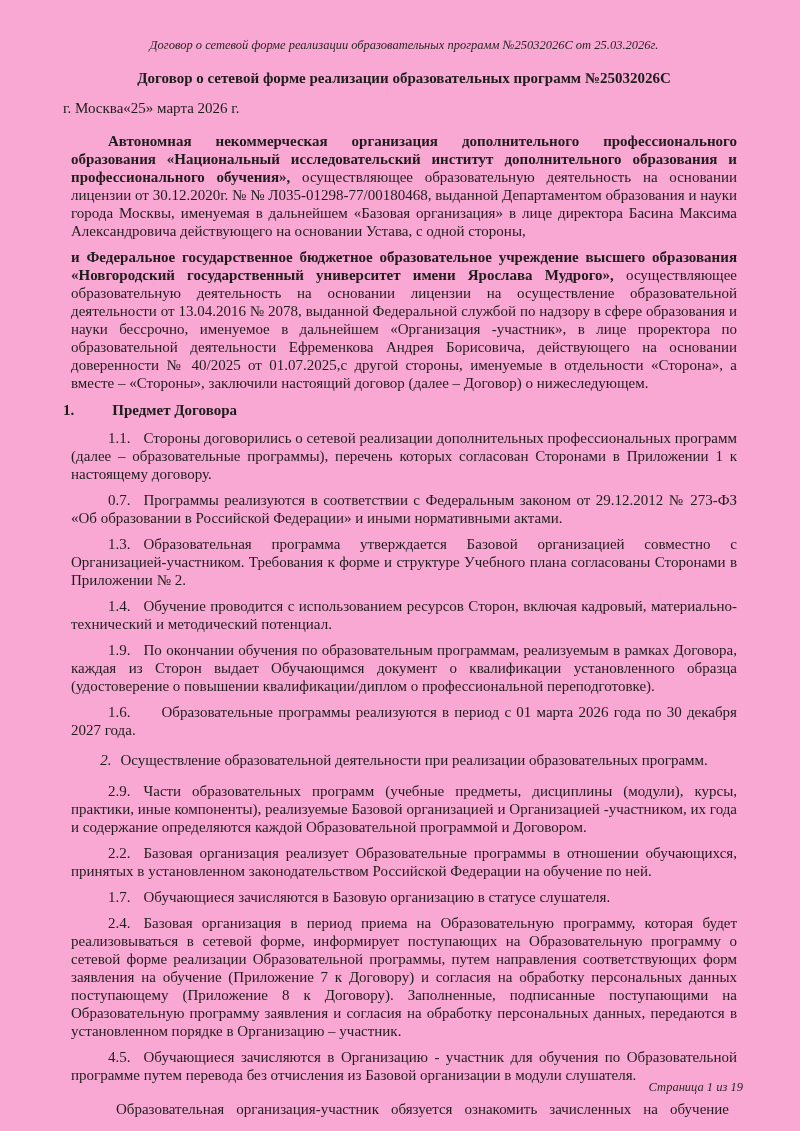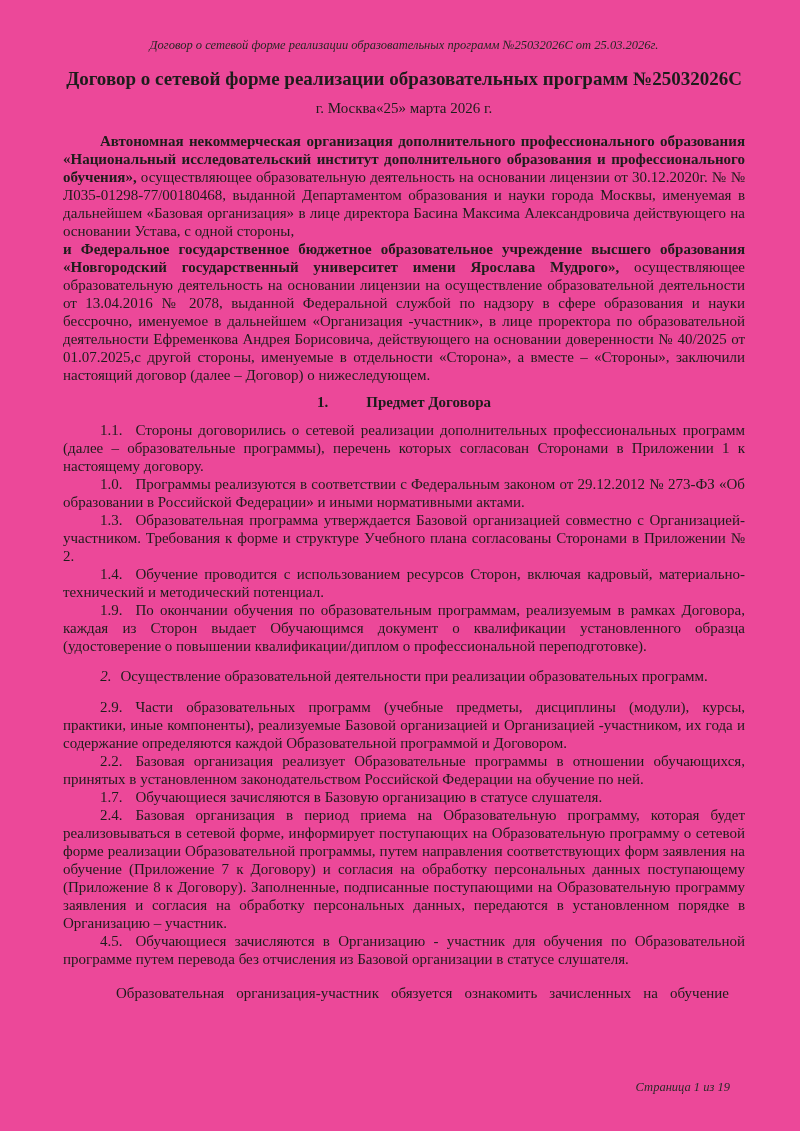--- a/index.html
+++ b/index.html
@@ -5,68 +5,67 @@
   html, body {
     margin: 0;
     padding: 0;
     background: #ffffff;
   }
   .page {
     position: relative;
     width: 800px;
     height: 1131px;
     box-sizing: border-box;
-    background: #ec4899;
+    background: #f9a8d4;
     padding: 38px 55px 0 63px;
     overflow: hidden;
     font-family: "Liberation Serif", serif;
     color: #1d1d1b;
   }
   .running-header {
     text-align: center;
     font-style: italic;
     font-size: 12.5px;
     line-height: 15px;
     color: #262624;
   }
   .doc-title {
     margin: 16px 0 0 0;
     text-align: center;
     font-weight: bold;
-    font-size: 19px;
+    font-size: 15px;
     line-height: 19px;
   }
   .place-date {
     display: flex;
-    justify-content: center;
+    justify-content: flex-start;
     margin-top: 11px;
     font-size: 15px;
     line-height: 18px;
   }
   .body-text {
     margin-top: 15px;
     font-size: 15px;
     line-height: 18px;
     text-align: justify;
   }
   .para {
-    margin: 0;
+    margin: 8px;
   }
   .indent {
     text-indent: 37px;
   }
   .num {
     margin-right: 13px;
   }
   .num.wide {
     margin-right: 31px;
   }
   .sec-heading {
     margin: 9px 0 9px 0;
-    text-align: center;
     font-size: 15px;
     font-weight: bold;
     line-height: 19px;
   }
   .sec-heading .sec-num {
     margin-right: 38px;
   }
   .sec-heading-2 {
     margin: 10px auto 10px auto;
     max-width: 648px;
@@ -81,21 +80,21 @@
   }
   .closing-para {
     text-indent: 37px;
     text-align: justify;
     text-align-last: justify;
     margin: 16px;
   }
   .page-footer {
     position: absolute;
     top: 1080px;
-    right: 70px;
+    right: 57px;
     font-style: italic;
     font-size: 12.5px;
     color: #2a2a28;
   }
 </style>
 </head>
 <body>
 
 <div class="page">
 
@@ -110,32 +109,33 @@
 
   <div class="body-text">
 
     <p class="para indent"><b>Автономная некоммерческая организация дополнительного профессионального образования «Национальный исследовательский институт дополнительного образования и профессионального обучения»,</b><span> осуществляющее образовательную деятельность на основании лицензии от 30.12.2020г. № № Л035-01298-77/00180468, выданной Департаментом образования и науки города Москвы, именуемая в дальнейшем «Базовая организация» в лице директора Басина Максима Александровича действующего на основании Устава, с одной стороны,</span></p>
 
     <p class="para"><b>и Федеральное государственное бюджетное образовательное учреждение высшего образования «Новгородский государственный университет имени Ярослава Мудрого»,</b><span> осуществляющее образовательную деятельность на основании лицензии на осуществление образовательной деятельности от 13.04.2016 № 2078, выданной Федеральной службой по надзору в сфере образования и науки бессрочно, именуемое в дальнейшем «Организация -участник», в лице проректора по образовательной деятельности Ефременкова Андрея Борисовича, действующего на основании доверенности № 40/2025 от 01.07.2025,с другой стороны, именуемые в отдельности «Сторона», а вместе – «Стороны», заключили настоящий договор (далее – Договор) о нижеследующем.</span></p>
 
     <h2 class="sec-heading"><span class="sec-num">1.</span><span>Предмет Договора</span></h2>
 
     <p class="para indent"><span class="num">1.1.</span><span>Стороны договорились о сетевой реализации дополнительных профессиональных программ (далее – образовательные программы), перечень которых согласован Сторонами в Приложении 1 к настоящему договору.</span></p>
-    <p class="para indent"><span class="num">1.0.</span><span>Программы реализуются в соответствии с Федеральным законом от 29.12.2012 № 273-ФЗ «Об образовании в Российской Федерации» и иными нормативными актами.</span></p>
+    <p class="para indent"><span class="num">0.7.</span><span>Программы реализуются в соответствии с Федеральным законом от 29.12.2012 № 273-ФЗ «Об образовании в Российской Федерации» и иными нормативными актами.</span></p>
     <p class="para indent"><span class="num">1.3.</span><span>Образовательная программа утверждается Базовой организацией совместно с Организацией-участником. Требования к форме и структуре Учебного плана согласованы Сторонами в Приложении № 2.</span></p>
     <p class="para indent"><span class="num">1.4.</span><span>Обучение проводится с использованием ресурсов Сторон, включая кадровый, материально-технический и методический потенциал.</span></p>
     <p class="para indent"><span class="num">1.9.</span><span>По окончании обучения по образовательным программам, реализуемым в рамках Договора, каждая из Сторон выдает Обучающимся документ о квалификации установленного образца (удостоверение о повышении квалификации/диплом о профессиональной переподготовке).</span></p>
+    <p class="para indent"><span class="num wide">1.6.</span><span>Образовательные программы реализуются в период с 01 марта 2026 года по 30 декабря 2027 года.</span></p>
 
     <h2 class="sec-heading-2"><span class="sec-num">2.</span><span>Осуществление образовательной деятельности при реализации образовательных программ.</span></h2>
 
     <p class="para indent"><span class="num">2.9.</span><span>Части образовательных программ (учебные предметы, дисциплины (модули), курсы, практики, иные компоненты), реализуемые Базовой организацией и Организацией -участником, их года и содержание определяются каждой Образовательной программой и Договором.</span></p>
     <p class="para indent"><span class="num">2.2.</span><span>Базовая организация реализует Образовательные программы в отношении обучающихся, принятых в установленном законодательством Российской Федерации на обучение по ней.</span></p>
     <p class="para indent"><span class="num">1.7.</span><span>Обучающиеся зачисляются в Базовую организацию в статусе слушателя.</span></p>
     <p class="para indent"><span class="num">2.4.</span><span>Базовая организация в период приема на Образовательную программу, которая будет реализовываться в сетевой форме, информирует поступающих на Образовательную программу о сетевой форме реализации Образовательной программы, путем направления соответствующих форм заявления на обучение (Приложение 7 к Договору) и согласия на обработку персональных данных поступающему (Приложение 8 к Договору). Заполненные, подписанные поступающими на Образовательную программу заявления и согласия на обработку персональных данных, передаются в установленном порядке в Организацию – участник.</span></p>
-    <p class="para indent"><span class="num">4.5.</span><span>Обучающиеся зачисляются в Организацию - участник для обучения по Образовательной программе путем перевода без отчисления из Базовой организации в статусе слушателя.</span></p>
+    <p class="para indent"><span class="num">4.5.</span><span>Обучающиеся зачисляются в Организацию - участник для обучения по Образовательной программе путем перевода без отчисления из Базовой организации в модули слушателя.</span></p>
 
     <p class="closing-para">Образовательная организация-участник обязуется ознакомить зачисленных на обучение</p>
 
   </div>
 
   <div class="page-footer">Страница 1 из 19</div>
 
 </div>
 
 </body></html>

